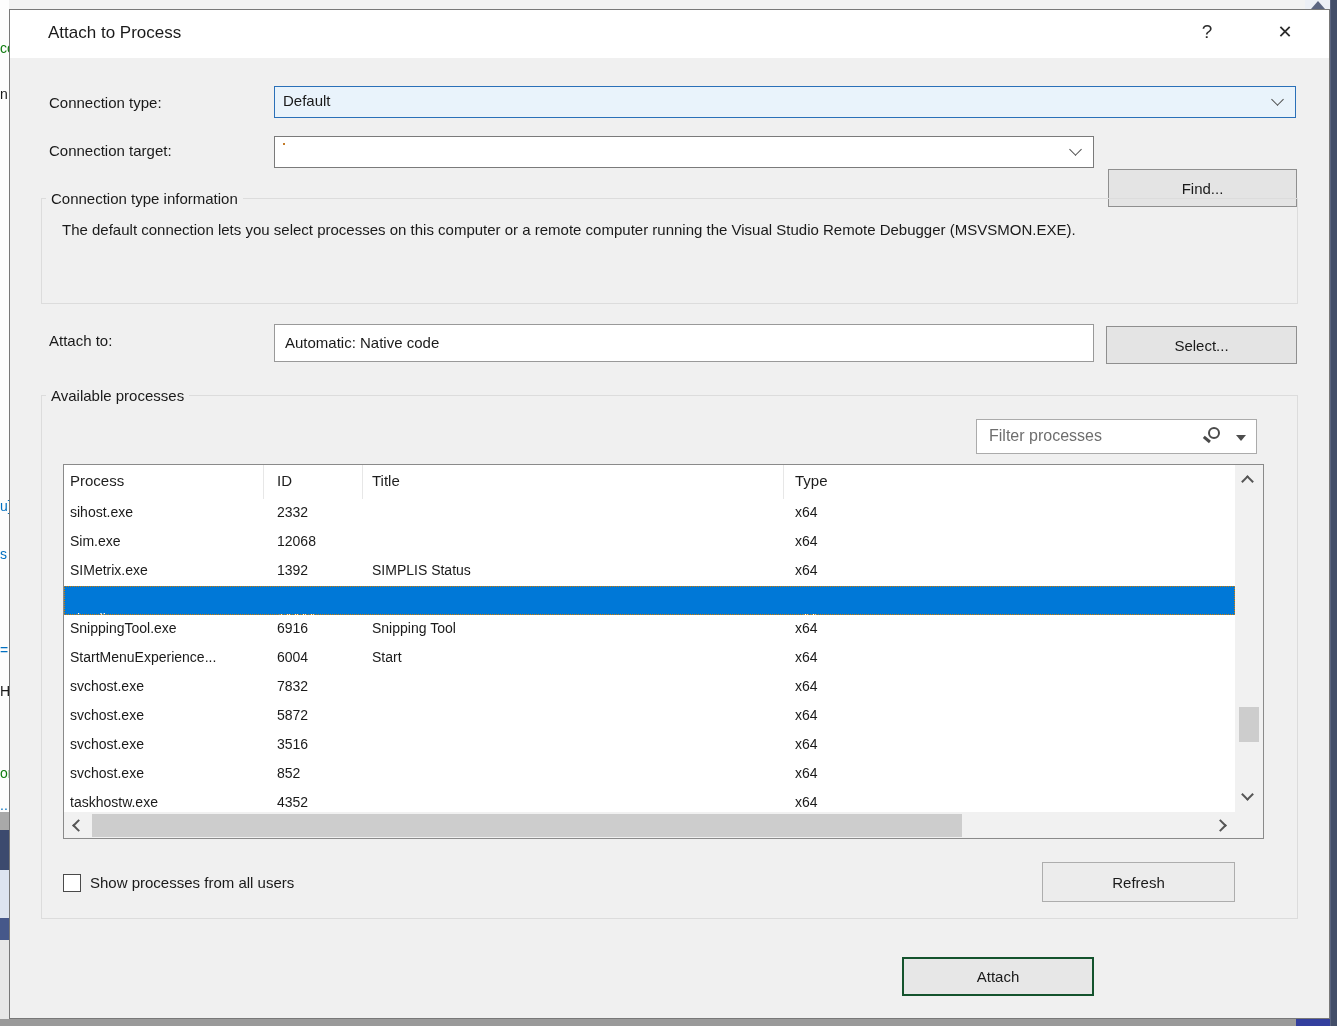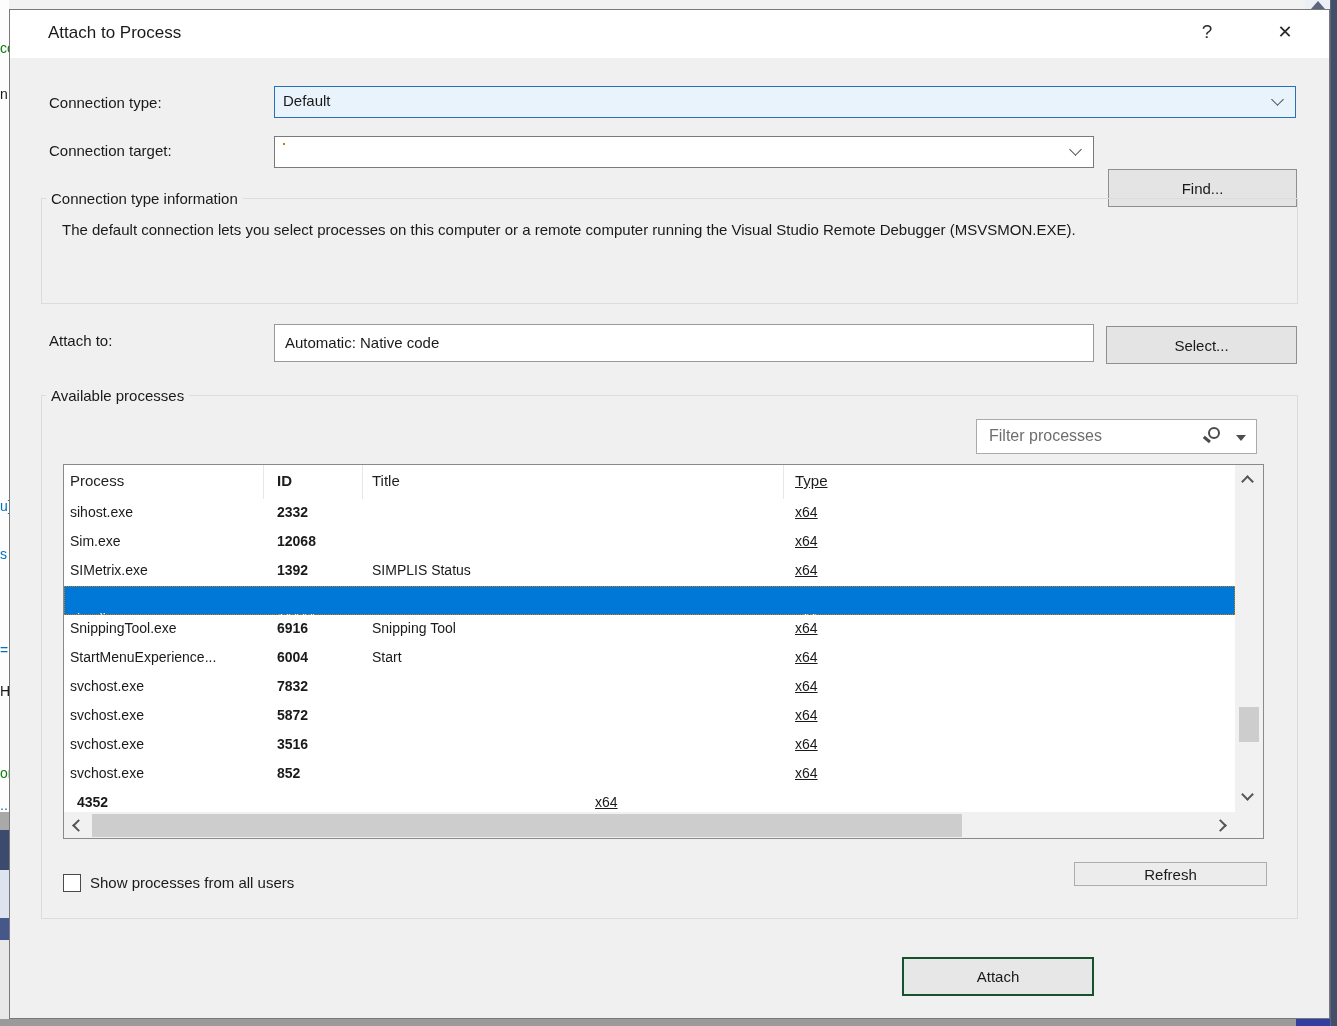--- a/index.html
+++ b/index.html
@@ -58,23 +58,23 @@
   
   .ptable{position:absolute;left:53px;top:454px;width:1201px;height:375px;background:#ffffff;border:1px solid #8a8a8a;overflow:hidden;}
   .phead{position:absolute;left:0;top:0;width:1171px;height:34px;display:flex;background:#ffffff;}
   .hcell{font-size:15px;color:#1e1e1e;padding-top:7px;white-space:nowrap;overflow:hidden;}
   .rows{position:absolute;left:0;top:34px;width:1171px;height:314px;overflow:hidden;}
   .prow{position:relative;width:100%;height:29px;display:flex;background:#ffffff;}
   .prow .cell{font-size:14px;padding-top:5px;white-space:nowrap;overflow:hidden;color:#1a1a1a;}
   .prow.sel{background:#0078d7;outline:1px dotted #d27d00;outline-offset:-1px;}
   .prow.sel .cell{color:#ffffff;margin-top:20px;}
   .c0{width:200px;padding-left:6px;border-right:0;}
-  .c1{width:99px;padding-left:13px;font-weight:bold;}
+  .c1{width:99px;padding-left:13px;}
   .c2{width:421px;padding-left:9px;}
-  .c3{flex:1;padding-left:11px;text-decoration:underline;}
+  .c3{flex:1;padding-left:11px;}
   .hsep{border-right:1px solid #e7e7e7;}
 
   
   .vscroll{position:absolute;right:0;top:0;width:28px;height:347px;background:#f1f1f1;}
   .vthumb{position:absolute;left:4px;right:4px;top:242px;height:35px;background:#cdcdcd;}
   .sb-chev{position:absolute;width:9px;height:9px;border-right:2px solid #555;border-bottom:2px solid #555;}
   .v-up{left:8px;top:12px;transform:rotate(-135deg);}
   .v-dn{left:8px;top:325px;transform:rotate(45deg);}
   .hscroll{position:absolute;left:0;top:347px;width:1172px;height:27px;background:#f1f1f1;}
   .hthumb{position:absolute;top:2px;left:28px;width:870px;height:23px;background:#cdcdcd;}
@@ -218,20 +218,21 @@
             <div class="cell c2"></div>
             <div class="cell c3">x64</div>
           </div>
           <div class="prow">
             <div class="cell c0">svchost.exe</div>
             <div class="cell c1">852</div>
             <div class="cell c2"></div>
             <div class="cell c3">x64</div>
           </div>
           <div class="prow">
+            <div class="cell c0">taskhostw.exe</div>
             <div class="cell c1">4352</div>
             <div class="cell c2"></div>
             <div class="cell c3">x64</div>
           </div>
         </div>
 
       <div class="vscroll">
         <span class="sb-chev v-up"></span>
         <div class="vthumb"></div>
         <span class="sb-chev v-dn"></span>
@@ -239,17 +240,17 @@
       <div class="hscroll">
         <span class="sb-chev h-lt"></span>
         <div class="hthumb"></div>
         <span class="sb-chev h-rt"></span>
       </div>
       <div class="sb-corner"></div>
     </div>
 
     <div class="checkbox"></div>
     <div class="lbl chk-label" style="left:80px;top:864px;">Show processes from all users</div>
-    <div class="btn btn-light" style="left:1064px;top:852px;width:193px;height:24px;">Refresh</div>
+    <div class="btn btn-light" style="left:1032px;top:852px;width:193px;height:40px;">Refresh</div>
 
     <div class="btn btn-default" style="left:892px;top:947px;width:192px;height:39px;">Attach</div>
   </div>
 </div>
 
 </body></html>

